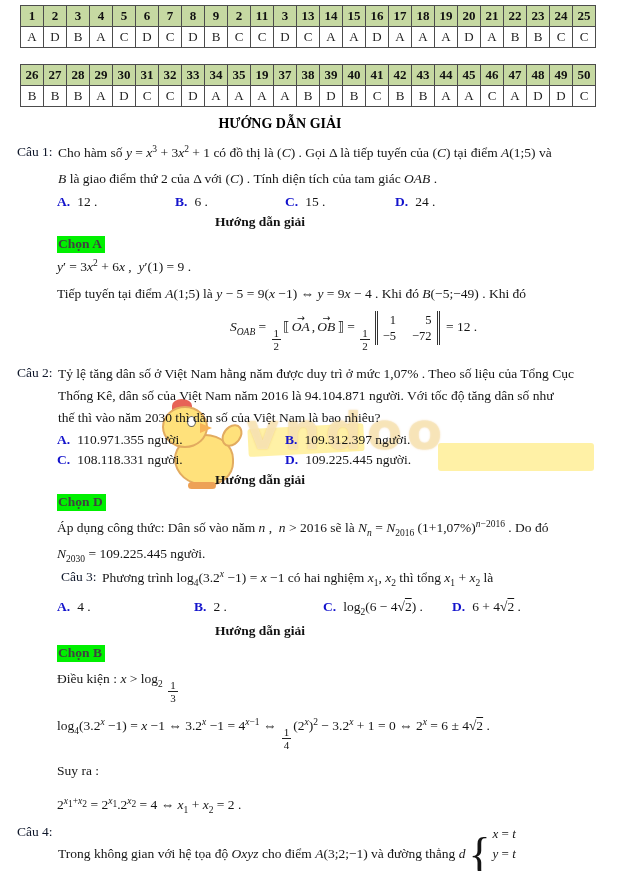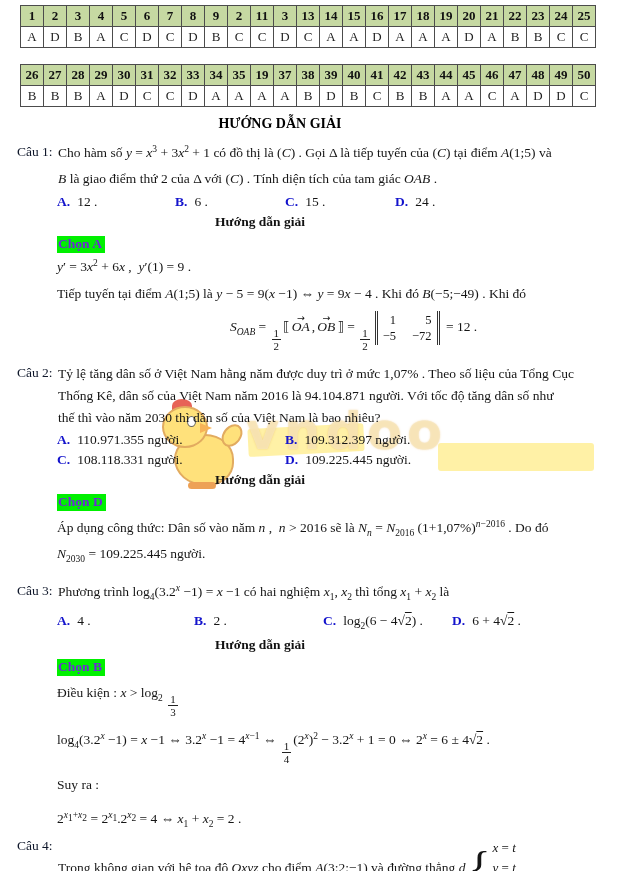--- a/index.html
+++ b/index.html
@@ -20,21 +20,21 @@
   .t2{margin-top:16px;}
   
   .main-hdg{margin-top:9px;width:560px;text-align:center;font-weight:bold;font-size:14px;color:#000;}
   .sec-hdg{width:520px;text-align:center;font-weight:bold;font-size:13.5px;margin-top:4px;color:#111;}
   
   .q{display:flex;align-items:flex-start;}
   .qlabel{flex:none;width:41px;margin-left:17px;color:#0f172a;font-weight:normal;white-space:nowrap;}
   .qbody{flex:1;min-width:0;}
   .line{white-space:nowrap;margin-top:8px;line-height:1.35;}
   .first{margin-top:0;}
-  .chon{display:inline-block;margin-left:57px;margin-top:6px;background:#00f000;color:#6d28d9;
+  .chon{display:inline-block;margin-left:57px;margin-top:6px;background:#00f000;color:#404040;
         font-weight:bold;padding:0 3px 1px 1px;}
   .sol{margin-left:57px;}
   
   .optrow{display:grid;margin-left:57px;margin-top:6px;white-space:nowrap;}
   .cols4{grid-template-columns:118px 110px 110px auto;}
   .cols2{grid-template-columns:228px auto;}
   .opt .k{color:#1414cc;font-weight:bold;margin-right:7px;}
   
   sup{font-size:9.5px;line-height:0;}
   sub{font-size:9.5px;line-height:0;}
@@ -257,21 +257,21 @@
   </div>
   <div class="optrow cols2" style="margin-top:4px;">
     <span class="opt"><span class="k">C.</span><span>108.118.331 người.</span></span>
     <span class="opt"><span class="k">D.</span><span>109.225.445 người.</span></span>
   </div>
   <div class="sec-hdg">Hướng dẫn giải</div>
   <div><span class="chon">Chọn D</span></div>
   <div class="line sol" style="margin-top:8px;">Áp dụng công thức: Dân số vào năm <i>n</i> ,&nbsp; <i>n</i> &gt; 2016 sẽ là <i>N<sub>n</sub></i> = <i>N</i><sub>2016</sub> (1+1,07%)<sup><i>n</i>−2016</sup> . Do đó</div>
   <div class="line sol"><i>N</i><sub>2030</sub> = 109.225.445 người.</div>
 
-  <div class="q" style="margin-top:20px;">
+  <div class="q" style="margin-top:6px;padding-left:44px;">
     <div class="qlabel">Câu 3:</div>
     <div class="qbody">
       <div class="line first">Phương trình log<sub>4</sub>(3.2<sup><i>x</i></sup> −1) = <i>x</i> −1 có hai nghiệm <i>x</i><sub>1</sub>, <i>x</i><sub>2</sub> thì tổng <i>x</i><sub>1</sub> + <i>x</i><sub>2</sub> là</div>
     </div>
   </div>
   <div class="optrow cols4" style="margin-top:12px;gap:19px;">
     <span class="opt"><span class="k">A.</span><span>4 .</span></span>
     <span class="opt"><span class="k">B.</span><span>2 .</span></span>
     <span class="opt"><span class="k">C.</span><span>log<sub>2</sub>(6 − 4<span class="rad">√<span class="ol">2</span></span>) .</span></span>
     <span class="opt"><span class="k">D.</span><span>6 + 4<span class="rad">√<span class="ol">2</span></span> .</span></span>

